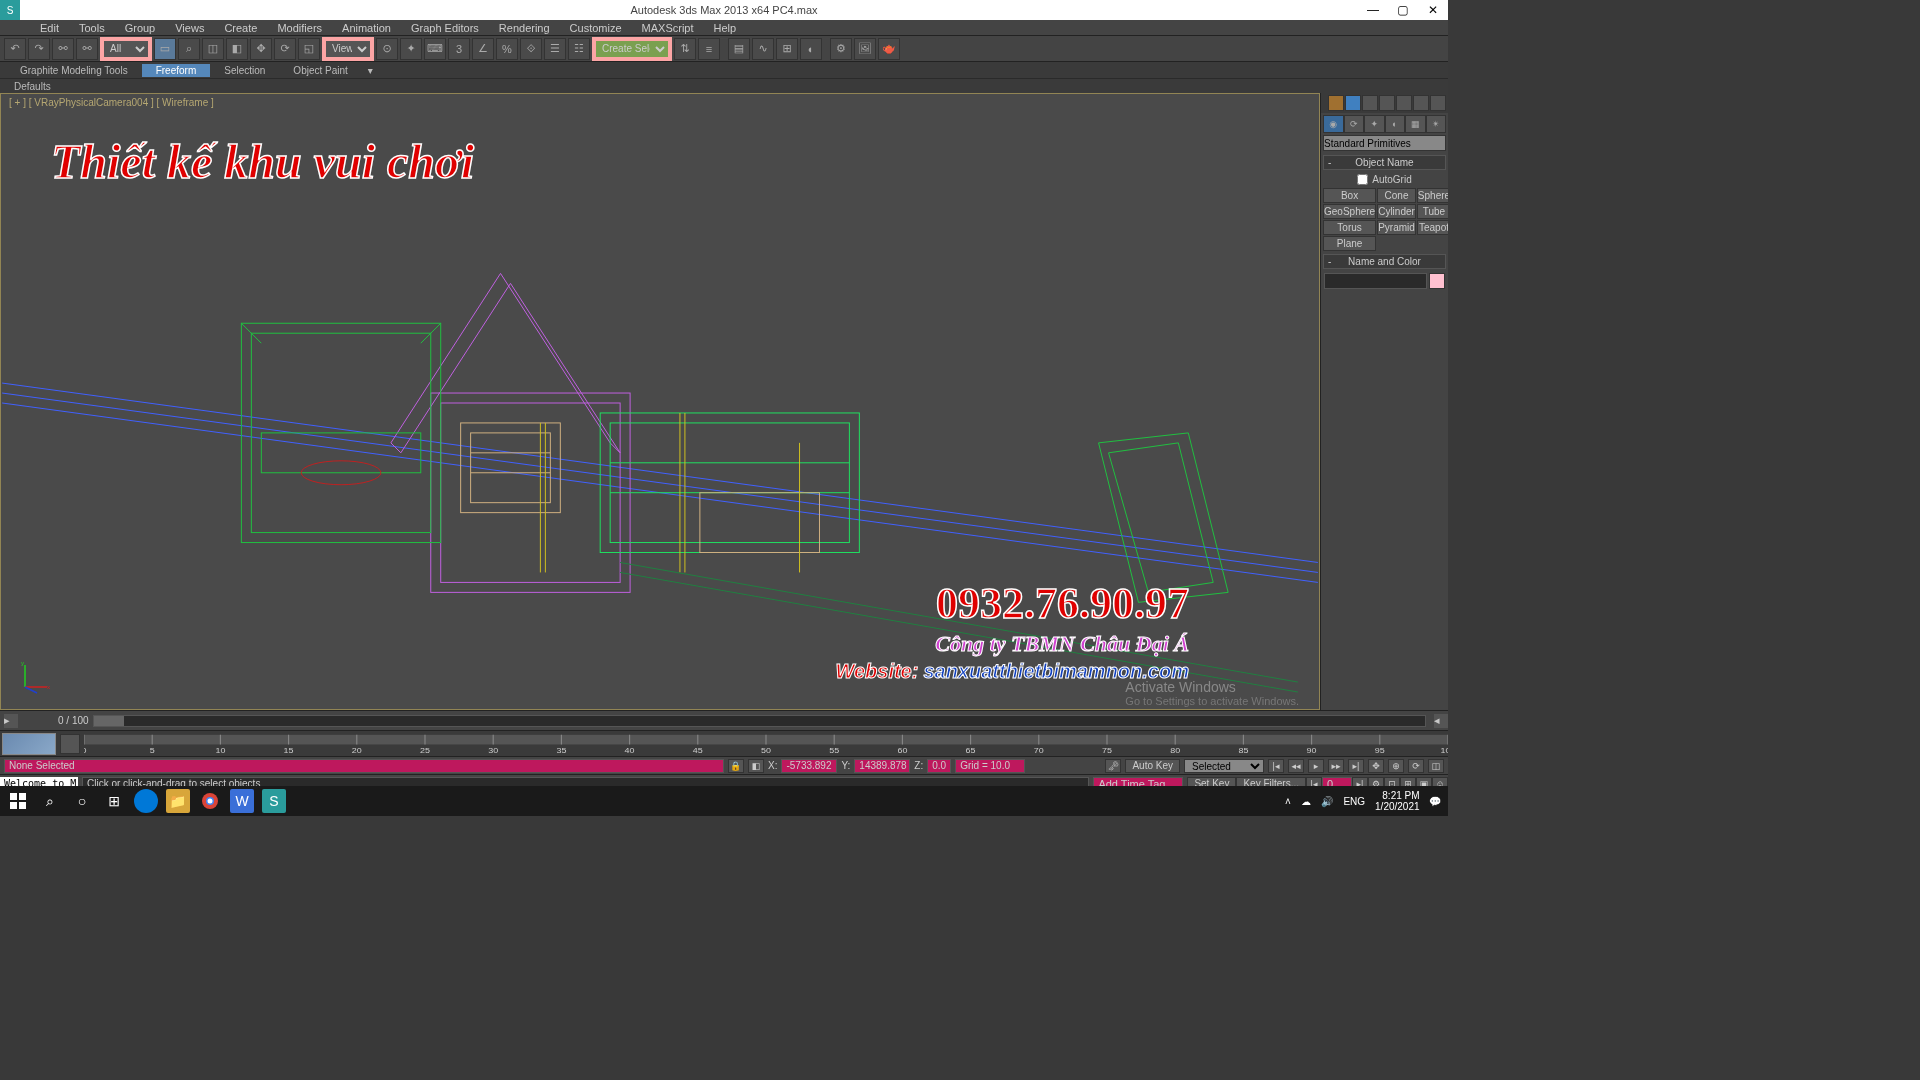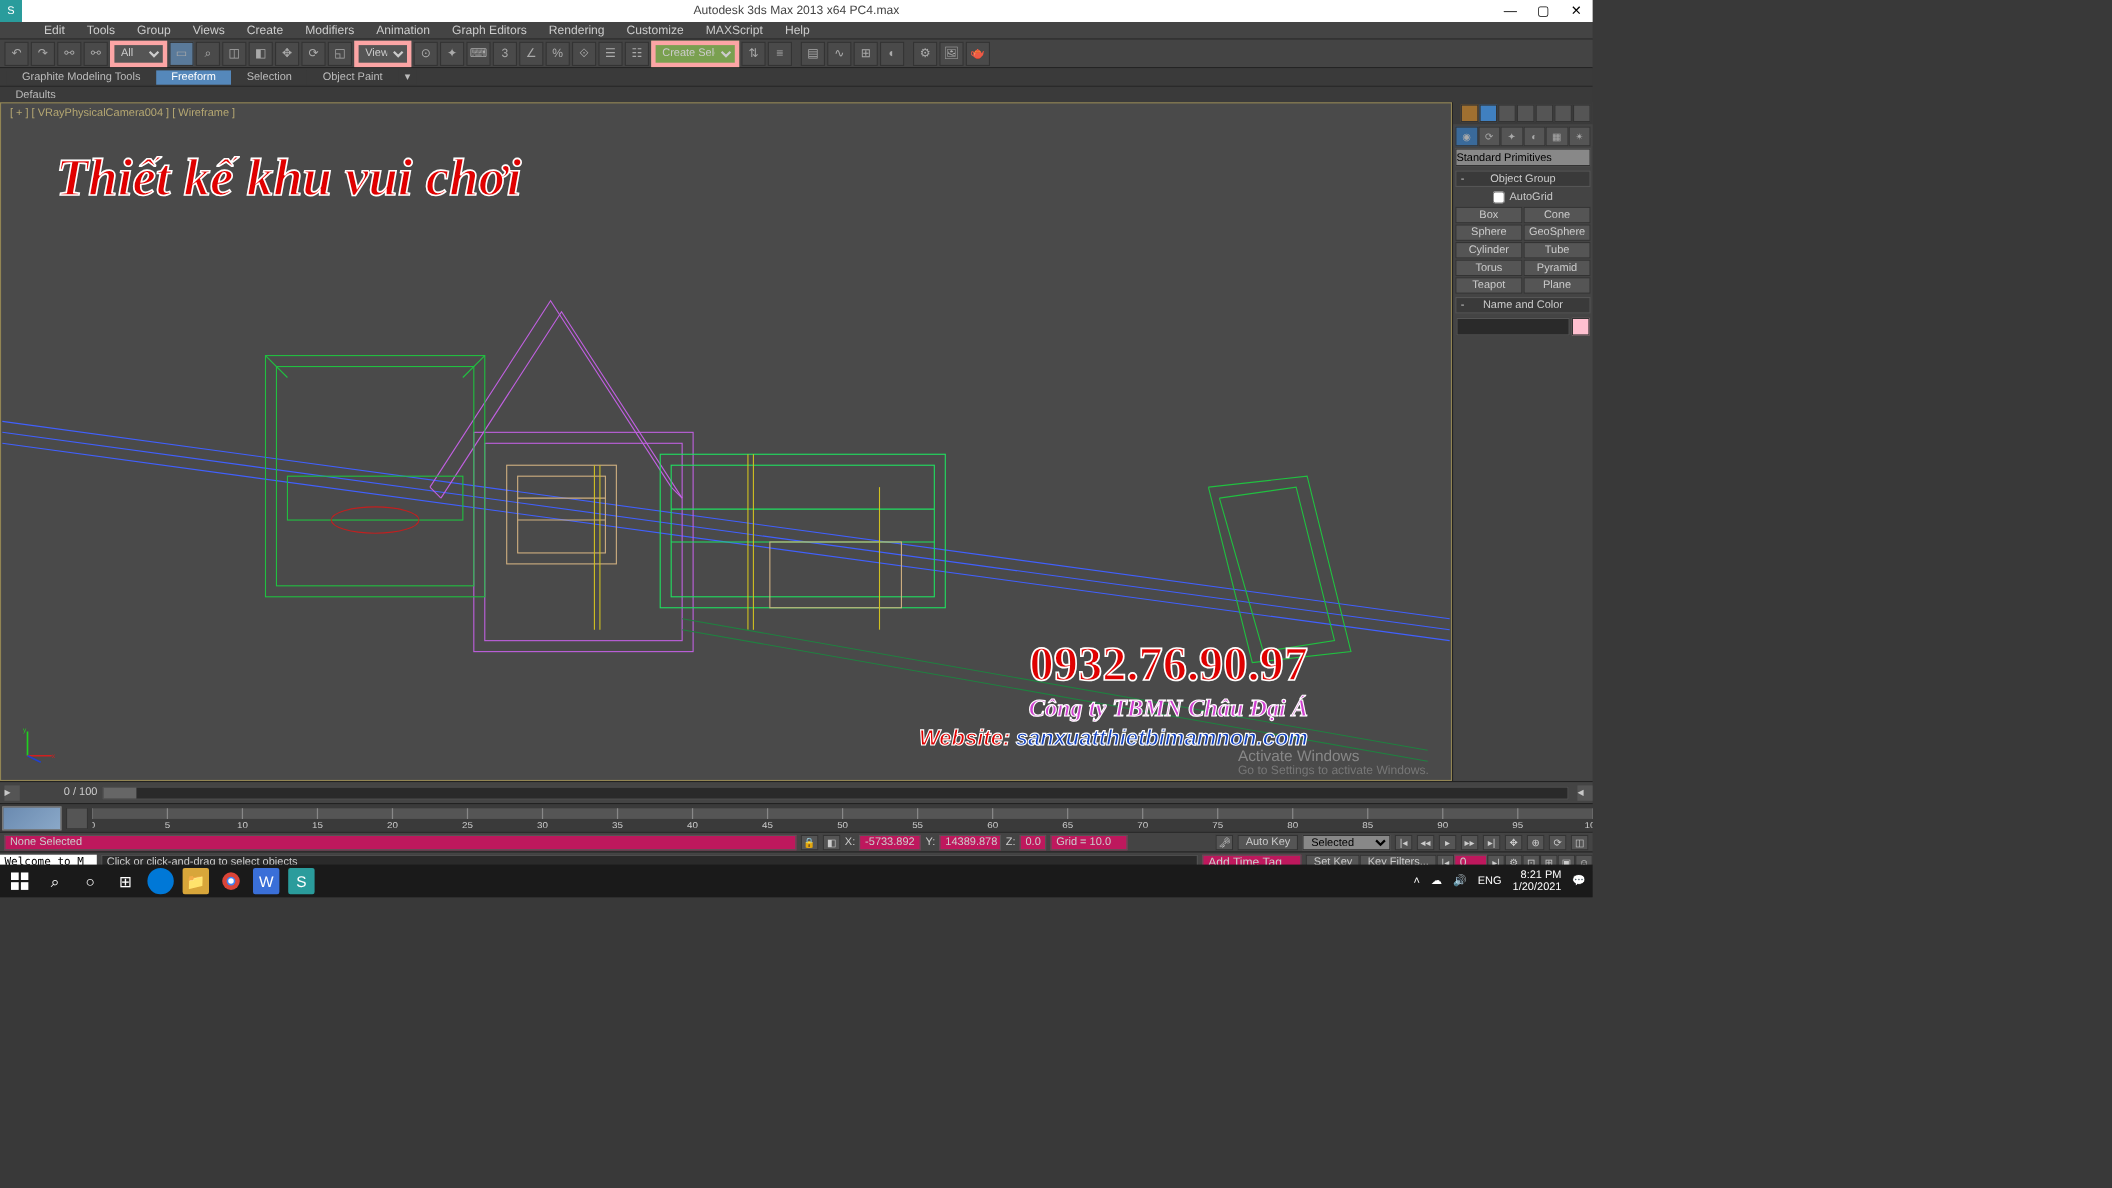--- a/index.html
+++ b/index.html
@@ -53,21 +53,21 @@
 .rp-iconrow { height: 20px; display: flex; gap: 1px; padding: 2px; background: #3a3a3a; justify-content: flex-end; }
 .rp-icon { width: 16px; height: 16px; background: #555; border: 1px solid #333; cursor: pointer; }
 .rp-tabs { height: 20px; display: flex; gap: 0; padding: 2px 2px 0 2px; background: #444; }
 .rp-tab { flex: 1; height: 18px; background: #555; border: 1px solid #333; cursor: pointer; display:flex;align-items:center;justify-content:center;font-size:9px;color:#aaa; }
 .rp-tab.active { background: #3a6a9a; }
 .rp-dropdown { margin: 2px; height: 16px; background: #888; border: 1px solid #333; font-size: 10px; display: flex; align-items: center; padding: 0 0; color: #000; }
 .rp-section-title { background: #3a3a3a; border: 1px solid #555; margin: 2px; height: 15px; font-size: 10px; text-align: center; color: #ccc; line-height: 14px; position: relative; }
 .rp-section-title::before { content: "-"; position: absolute; left: 4px; }
 .rp-autogrid { display: flex; align-items: center; justify-content: center; gap: 4px; font-size: 10px; margin: 2px; }
 .rp-autogrid input { width: 11px; height: 11px; }
-.rp-btn-grid { display: grid; grid-template-columns: 1fr 1fr; gap: 1px; margin: 1px 2px; }
+.rp-btn-grid { display: grid; grid-template-columns: 1fr 1fr 1fr; gap: 1px; margin: 1px 2px; }
 .rp-btn { height: 15px; background: #555; border: 1px solid #333; font-size: 10px; color: #ccc; text-align: center; line-height: 13px; cursor: pointer; }
 .rp-color-row { display: flex; margin: 2px 3px; gap: 2px; }
 .rp-color-row .field { flex: 1; height: 16px; background: #2a2a2a; border: 1px solid #555; }
 .rp-color-row .swatch { width: 16px; height: 16px; background: #ffc0d0; border: 1px solid #333; }
 
 
 .timeline-wrap { height: 20px; background: #444; display: flex; align-items: center; border-top: 1px solid #222; }
 .timeline-wrap .play-handle { width: 14px; height: 14px; background: #555; margin-left: 4px; }
 .timeline-wrap .frame-readout { color: #ccc; font-size: 10px; margin-left: 40px; }
 .timeline-wrap .scroll-h { flex: 1; height: 12px; background: #2a2a2a; border: 1px solid #555; margin: 0 4px; position: relative; }
@@ -80,21 +80,21 @@
 
 
 .status-row { height: 18px; background: #444; display: flex; align-items: center; border-top: 1px solid #222; font-size: 10px; gap: 4px; padding: 0 4px; }
 .status-field { background: #be185d; border: 1px solid #555; height: 14px; padding: 0 4px; color: #ccc; display: flex; align-items: center; }
 .status-label { color: #ccc; }
 .status-btn { height: 14px; padding: 0 6px; background: #555; border: 1px solid #333; color: #ccc; cursor: pointer; line-height: 12px; font-size: 10px; }
 .play-btn { width: 16px; height: 14px; background: #555; border: 1px solid #333; display:flex;align-items:center;justify-content:center;font-size:9px;color:#ccc;cursor:pointer; }
 .selected-dd { background: #888; color: #000; border: 1px solid #333; height: 14px; width: 80px; font-size: 10px; padding: 0 3px; }
 
 .welcome-row { height: 18px; background: #444; display: flex; align-items: center; border-top: 1px solid #222; }
-.welcome-box { background: #fff; color: #000; font-family: monospace; font-size: 10px; padding: 1px 4px; width: 88px; overflow: hidden; white-space: nowrap; }
+.welcome-box { background: #fff; color: #000; font-family: monospace; font-size: 10px; padding: 1px 4px; width: 78px; overflow: hidden; white-space: nowrap; }
 .hint-box { flex: 1; background: #2a2a2a; border: 1px solid #555; height: 14px; margin: 0 4px; color: #ccc; font-size: 10px; padding: 0 4px; line-height: 12px; }
 
 
 .taskbar { position: absolute; left: 0; right: 0; bottom: 0; height: 30px; background: #1a1a1a; display: flex; align-items: center; padding: 0 6px; gap: 8px; }
 .tb-icon { width: 24px; height: 24px; display: flex; align-items: center; justify-content: center; color: #fff; font-size: 14px; border-radius: 2px; cursor: pointer; }
 .tb-icon.start { background: none; }
 .tb-tray { margin-left: auto; display: flex; align-items: center; gap: 10px; color: #fff; font-size: 10px; }
 .tb-tray .time { text-align: right; line-height: 11px; }
 </style>
 </head>
@@ -274,21 +274,21 @@
     </div>
     <div class="rp-tabs">
       <div class="rp-tab active">◉</div>
       <div class="rp-tab">⟳</div>
       <div class="rp-tab">✦</div>
       <div class="rp-tab">◐</div>
       <div class="rp-tab">▦</div>
       <div class="rp-tab">✴</div>
     </div>
     <div class="rp-dropdown">Standard Primitives</div>
-    <div class="rp-section-title">Object Group</div>
+    <div class="rp-section-title">Object Name</div>
     <div class="rp-autogrid">
       <input type="checkbox" style="">
       <span>AutoGrid</span>
     </div>
     <div class="rp-btn-grid">
       <div class="rp-btn">Box</div>
       <div class="rp-btn">Cone</div>
       <div class="rp-btn">Sphere</div>
       <div class="rp-btn">GeoSphere</div>
       <div class="rp-btn">Cylinder</div>

